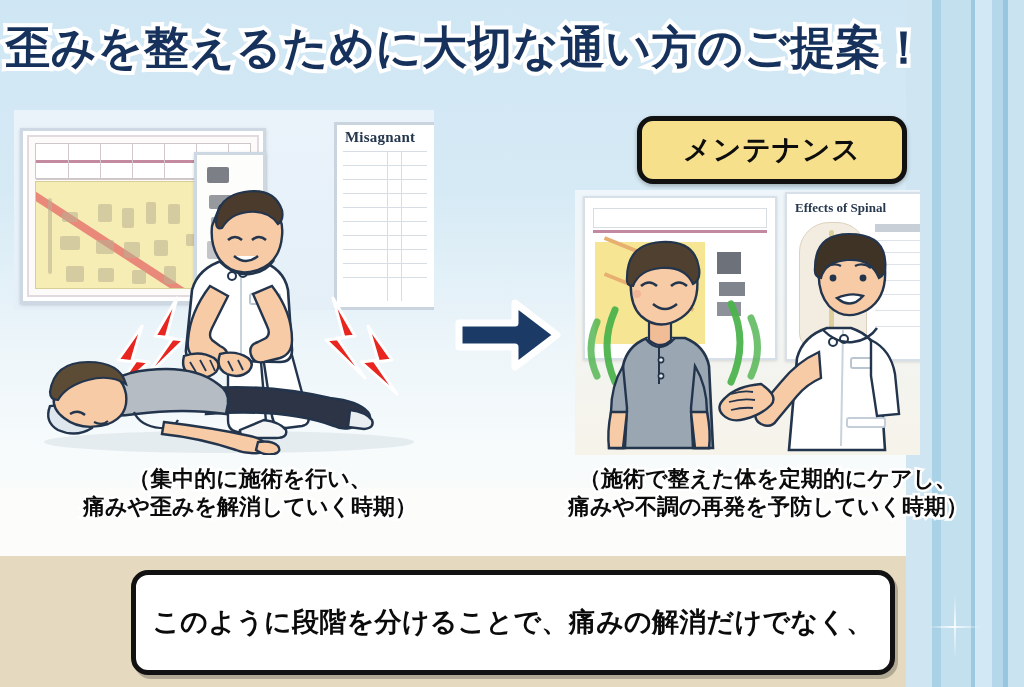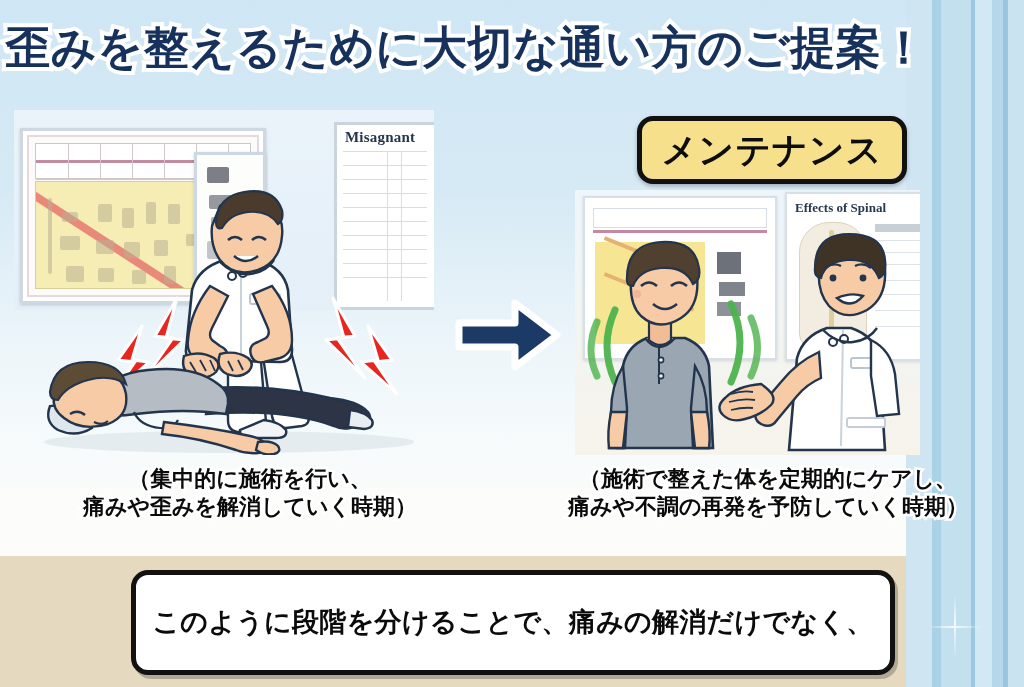--- a/index.html
+++ b/index.html
@@ -79,21 +79,21 @@
 
   
   .tag{
     position:absolute;background:#f7e08c;border:5px solid #111111;border-radius:16px;
     color:#0d0d0d;font-weight:700;text-align:center;
     font-family:"DejaVu Sans","Liberation Sans",sans-serif;
     box-shadow:0 2px 4px rgba(0,0,0,.28);white-space:nowrap;
     display:flex;align-items:center;justify-content:center;
   }
   .tag-left{left:163px;top:116px;width:200px;height:58px;font-size:37px;letter-spacing:2px;}
-  .tag-right{left:637px;top:116px;width:260px;height:58px;font-size:35px;letter-spacing:1px;text-align:right;}
+  .tag-right{left:637px;top:116px;width:260px;height:58px;font-size:28px;letter-spacing:1px;text-align:right;}
 
   
   .arrow{position:absolute;left:453px;top:295px;width:110px;height:80px;}
 
   
   .caption{
     position:absolute;text-align:center;color:#0b0b0b;font-weight:700;
     font-size:22px;line-height:1.28;
     -webkit-text-stroke:5px #ffffff;paint-order:stroke fill;
     font-family:"DejaVu Sans","Liberation Sans",sans-serif;white-space:nowrap;

